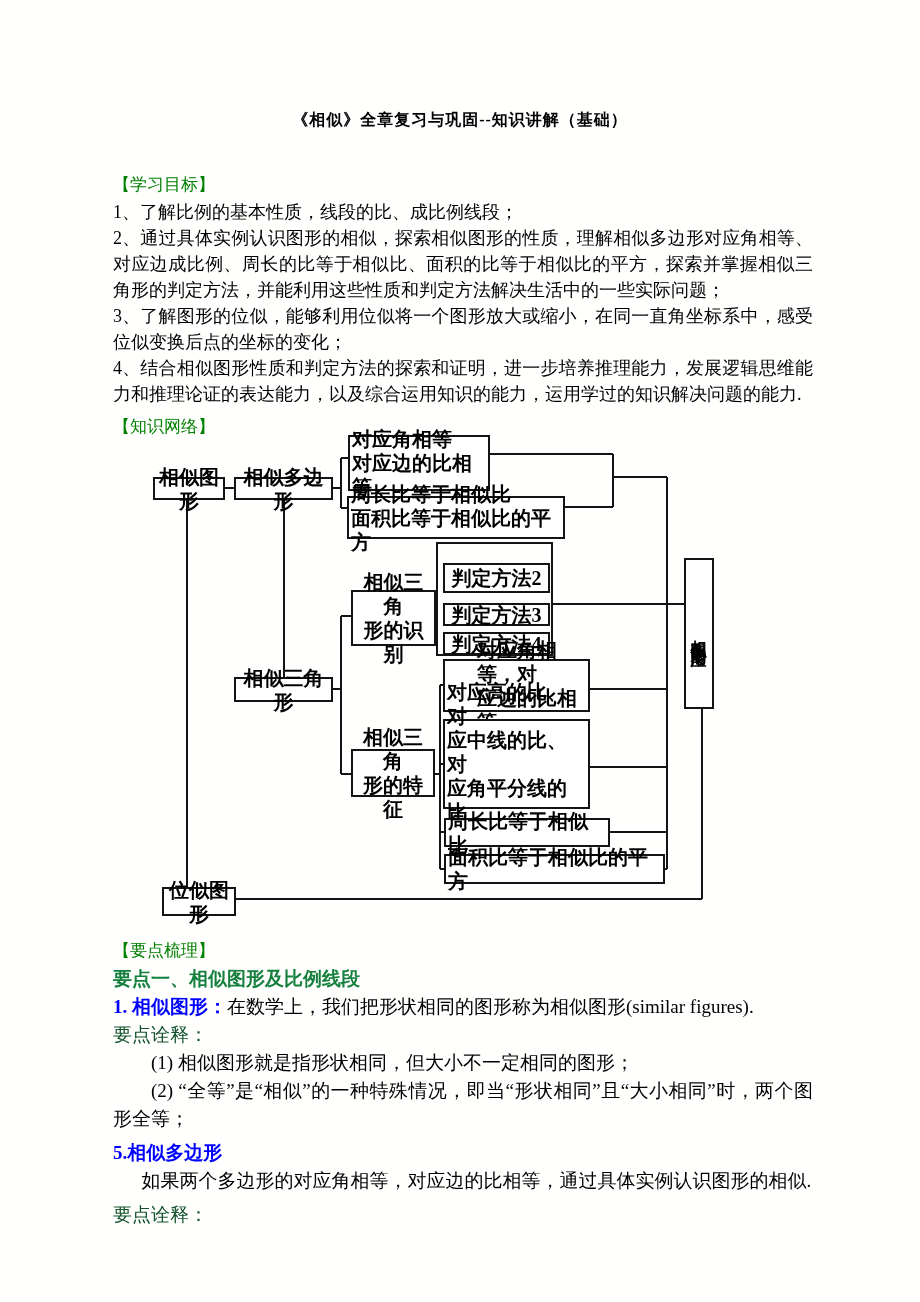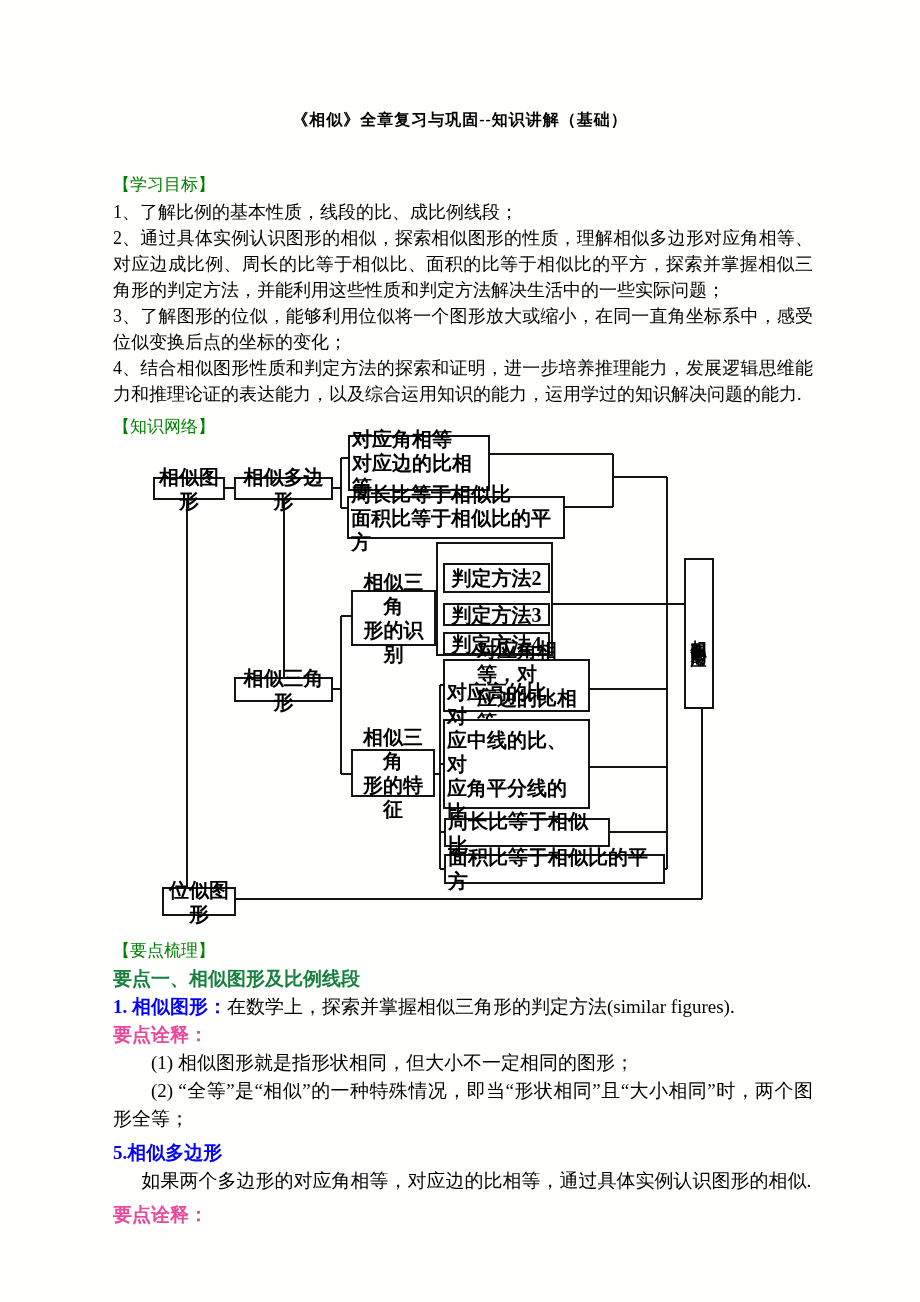--- a/index.html
+++ b/index.html
@@ -68,21 +68,21 @@
     box-sizing:border-box;
     border:2px solid #141414;
     background:transparent;
   }
   
   .kp{font-size:19px;line-height:28px;}
   .kp .kp-header{margin-top:16px;}
   .kp p{margin:0;text-align:justify;}
   .topic{color:#15803d;font-weight:bold;}
   .blue-label{color:#0000ff;font-weight:bold;}
-  .note-label{color:#ec4899;font-weight:bold;}
+  .note-label{color:#14532d;font-weight:normal;}
   .indent2{text-indent:2em;}
   .indent15{text-indent:1.5em;}
   .gap-top{margin-top:6px !important;}
 </style>
 </head>
 <body>
 
 <div class="page">
 
   <h1 class="doc-title">《相似》全章复习与巩固--知识讲解（基础）</h1>
@@ -142,21 +142,21 @@
 等于相似比</div>
       <div class="node ml" style="left:444px;top:389px;width:166px;height:29px;">周长比等于相似比</div>
       <div class="node ml" style="left:444px;top:425px;width:221px;height:30px;">面积比等于相似比的平方</div>
       <div class="node" style="left:150px;top:458px;width:74px;height:29px;margin-left:12px;">位似图形</div>
       <div class="node vert" style="left:684px;top:129px;width:30px;height:151px;">相似图形的应用</div>
     </div>
 
     <div class="kp">
       <div class="sec-header kp-header">【要点梳理】</div>
       <p class="topic">要点一、相似图形及比例线段</p>
-      <p><span class="blue-label">1. 相似图形：</span><span>在数学上，探索并掌握相似三角形的判定方法(similar figures).</span></p>
+      <p><span class="blue-label">1. 相似图形：</span><span>在数学上，我们把形状相同的图形称为相似图形(similar figures).</span></p>
       <p class="note-label">要点诠释：</p>
       <p class="indent2">(1) 相似图形就是指形状相同，但大小不一定相同的图形；</p>
       <p class="indent2">(2) “全等”是“相似”的一种特殊情况，即当“形状相同”且“大小相同”时，两个图形全等；</p>
       <p class="blue-label gap-top">5.相似多边形</p>
       <p class="indent15">如果两个多边形的对应角相等，对应边的比相等，通过具体实例认识图形的相似.</p>
       <p class="note-label gap-top">要点诠释：</p>
     </div>
   </div>
 
 </div>

